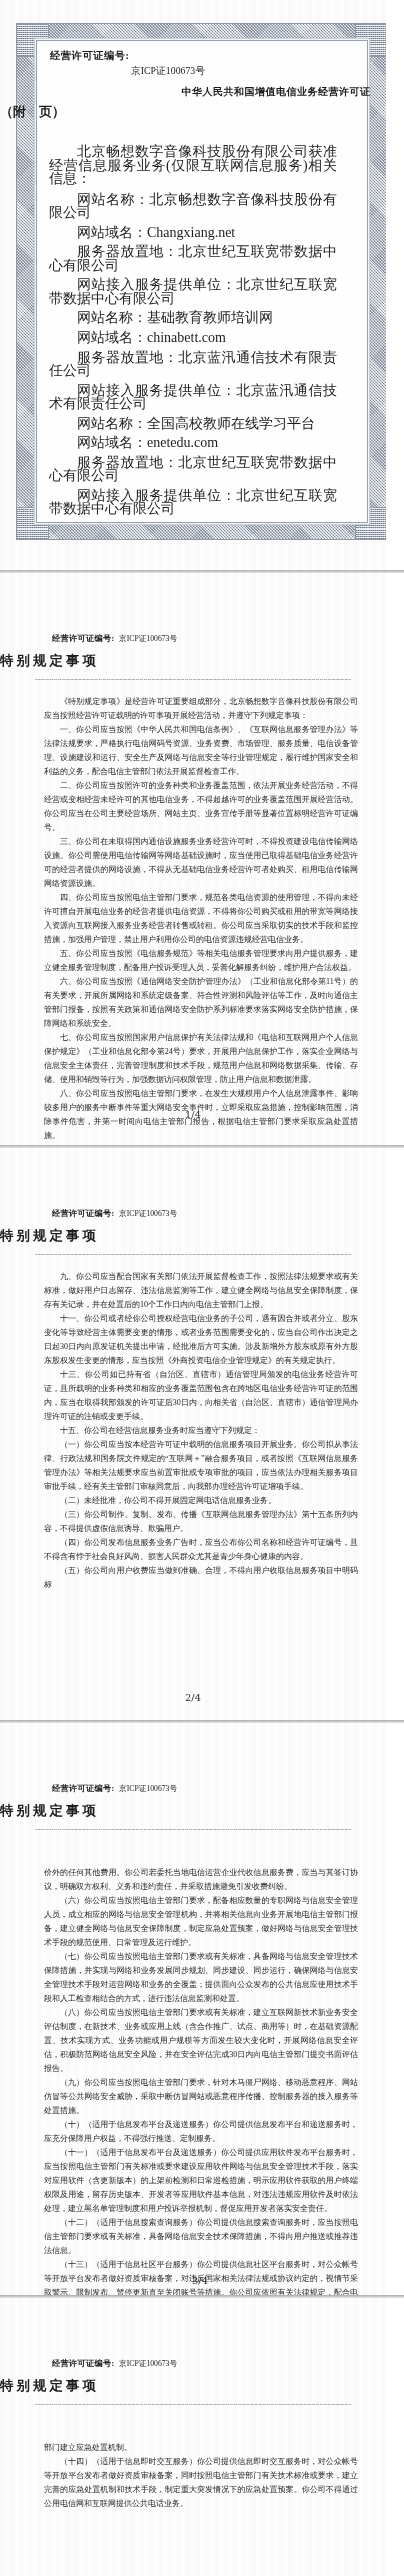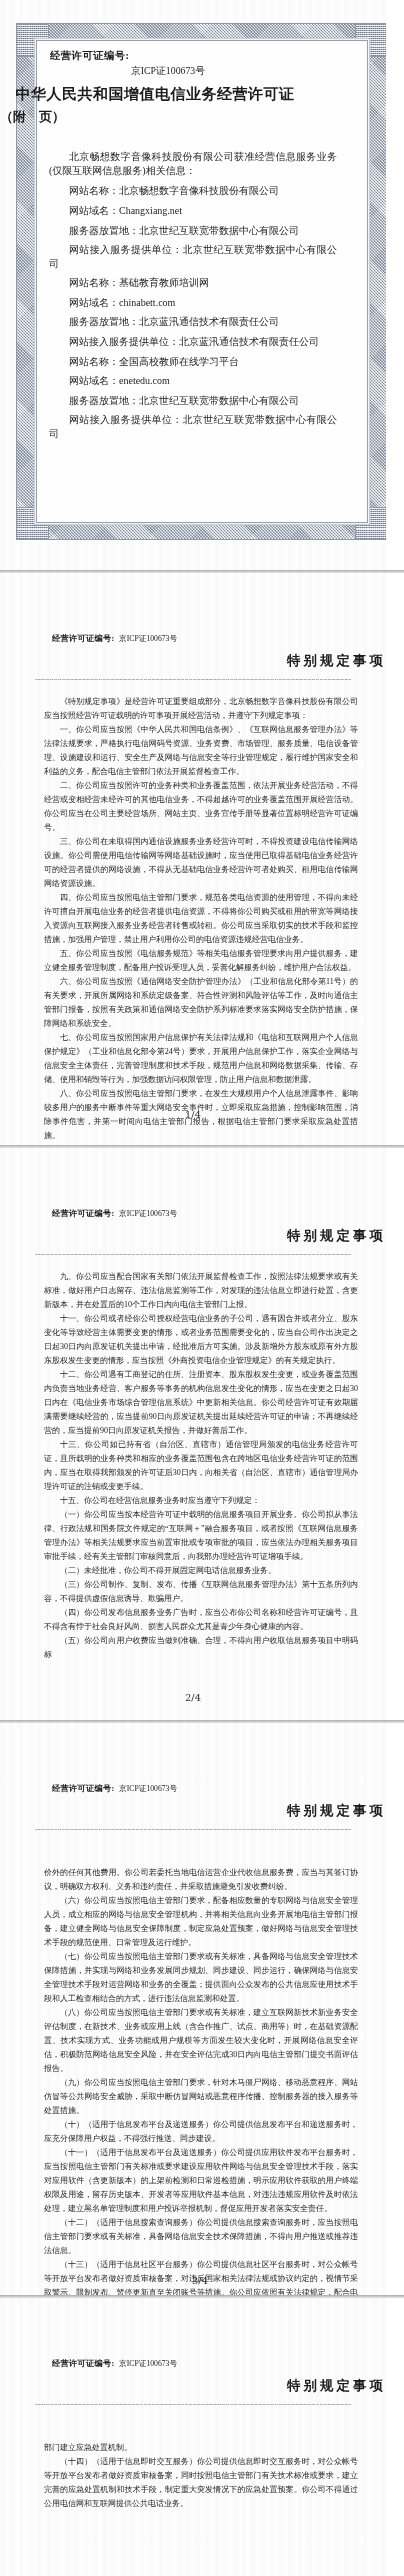--- a/index.html
+++ b/index.html
@@ -54,35 +54,35 @@
     border:0.5px solid #8f98a5;
     box-sizing:border-box;
   }
   .corner.tl{left:-0.5px;top:-0.5px;} .corner.tr{right:-0.5px;top:-0.5px;}
   .corner.bl{left:-0.5px;bottom:-0.5px;} .corner.br{right:-0.5px;bottom:-0.5px;}
 
   .cert-content{position:absolute; inset:0; padding-top:49px; box-sizing:border-box;}
   .cert-label{margin:0 0 0 50px; font-size:10.3px; font-weight:600; letter-spacing:0.5px;}
   .cert-num{margin:2.1px 0 0 131px; font-size:9.8px;}
   .cert-title{
-    margin:7.2px 15.5px 0 15.5px; text-align:left;
-    font-size:15px; font-weight:700; letter-spacing:0.5px;
+    margin:7.2px 15.5px 0 15.5px; text-align:right;
+    font-size:10px; font-weight:700; letter-spacing:0.5px;
   }
   .cert-subtitle{margin:4.1px 0 0 0; text-align:left; font-size:13px; font-weight:700;}
-  .cert-body{margin:24px 49px 0 49px; font-size:10px; line-height:13.4px; text-align:justify;}
+  .cert-body{margin:24px 49px 0 49px; font-size:14px; line-height:13.4px; text-align:justify;}
   .cert-body p{margin:0 0 6.2px 0; text-indent:2em;}
   .cert-body p.intro{margin-bottom:7.2px;}
 
   
   .sphead{position:absolute; top:60px; left:52px; font-size:8.2px;}
   .sphead .lbl{font-weight:700; letter-spacing:0.3px;}
   .sphead .val{font-size:7.7px; margin-left:4.6px;}
   .sptitle{
     position:absolute; top:79px; left:0; right:0; margin:0;
-    text-align:right; font-size:13.4px; font-weight:700; letter-spacing:3.1px;
+    text-align:left; font-size:13.4px; font-weight:700; letter-spacing:3.1px;
   }
   .zigzag{
     position:absolute; top:106px; left:35px; right:35px; height:3.1px;
     background-image:
       linear-gradient(135deg, #9aa1ab 25%, transparent 25%),
       linear-gradient(225deg, #9aa1ab 25%, transparent 25%);
     background-size:4.1px 3.1px;
     background-repeat:repeat-x;
     opacity:0.85;
   }
@@ -158,23 +158,22 @@
 
   <div class="separator"></div>
 
   <div class="page special">
     <div class="sphead">
       <span class="lbl">经营许可证编号:</span><span class="val">京ICP证100673号</span>
     </div>
     <h2 class="sptitle">特别规定事项</h2>
     <div class="zigzag"></div>
     <div class="spbody">
-      <p>九、你公司应当配合国家有关部门依法开展监督检查工作，按照法律法规要求或有关标准，做好用户日志留存、违法信息监测等工作，对发现的违法信息立即进行处置，含更新版本，并在处置后的10个工作日内向电信主管部门上报。</p>
+      <p>九、你公司应当配合国家有关部门依法开展监督检查工作，按照法律法规要求或有关标准，做好用户日志留存、违法信息监测等工作，建立健全网络与信息安全保障制度，保存有关记录，并在处置后的10个工作日内向电信主管部门上报。</p>
       <p>十一、你公司或者经你公司授权经营电信业务的子公司，遇有因合并或者分立、股东变化等导致经营主体需要变更的情形，或者业务范围需要变化的，应当自公司作出决定之日起30日内向原发证机关提出申请，经批准后方可实施。涉及新增外方股东或原有外方股东股权发生变更的情形，应当按照《外商投资电信企业管理规定》的有关规定执行。</p>
-      <p>十二、你公司遇有工商登记的住所、注册资本、股东股权发生变更，或业务覆盖范围内负责当地业务经营、客户服务等事务的机构信息发生变化的情形，应当在变更之日起30日内在《电信业务市场综合管理信息系统》中更新相关信息。你公司经营许可证有效期届满需要继续经营的，应当提前90日向原发证机关提出延续经营许可证的申请；不再继续经营的，应当提前90日向原发证机关报告，并做好善后工作。</p>
       <p>十三、你公司如已持有省（自治区、直辖市）通信管理局颁发的电信业务经营许可证，且所载明的业务种类和相应的业务覆盖范围包含在跨地区电信业务经营许可证的范围内，应当在取得我部颁发的许可证后30日内，向相关省（自治区、直辖市）通信管理局办理许可证的注销或变更手续。</p>
       <p>十五、你公司在经营信息服务业务时应当遵守下列规定：</p>
       <p>（一）你公司应当按本经营许可证中载明的信息服务项目开展业务。你公司拟从事法律、行政法规和国务院文件规定的“互联网＋”融合服务项目，或者按照《互联网信息服务管理办法》等相关法规要求应当前置审批或专项审批的项目，应当依法办理相关服务项目审批手续，经有关主管部门审核同意后，向我部办理经营许可证增项手续。</p>
       <p>（二）未经批准，你公司不得开展固定网电话信息服务业务。</p>
       <p>（三）你公司制作、复制、发布、传播《互联网信息服务管理办法》第十五条所列内容，不得提供虚假信息诱导、欺骗用户。</p>
       <p>（四）你公司发布信息服务业务广告时，应当公布你公司名称和经营许可证编号，且不得含有悖于社会良好风尚、损害人民群众尤其是青少年身心健康的内容。</p>
       <p>（五）你公司向用户收费应当做到准确、合理，不得向用户收取信息服务项目中明码标</p>
     </div>
     <div class="pageno pn2">2/4</div>
   </div>
@@ -186,21 +185,21 @@
       <span class="lbl">经营许可证编号:</span><span class="val">京ICP证100673号</span>
     </div>
     <h2 class="sptitle">特别规定事项</h2>
     <div class="zigzag"></div>
     <div class="spbody">
       <p class="cont">价外的任何其他费用。你公司若委托当地电信运营企业代收信息服务费，应当与其签订协议，明确双方权利、义务和违约责任，并采取措施避免引发收费纠纷。</p>
       <p>（六）你公司应当按照电信主管部门要求，配备相应数量的专职网络与信息安全管理人员，成立相应的网络与信息安全管理机构，并将相关信息向业务开展地电信主管部门报备，建立健全网络与信息安全保障制度，制定应急处置预案，做好网络与信息安全管理技术手段的规范使用、日常管理及运行维护。</p>
       <p>（七）你公司应当按照电信主管部门要求或有关标准，具备网络与信息安全管理技术保障措施，并实现与网络和业务发展同步规划、同步建设、同步运行，确保网络与信息安全管理技术手段对运营网络和业务的全覆盖；提供面向公众发布的公共信息应使用技术手段和人工检查相结合的方式，进行违法信息监测和处置。</p>
       <p>（八）你公司应当按照电信主管部门要求或有关标准，建立互联网新技术新业务安全评估制度，在新技术、业务或应用上线（含合作推广、试点、商用等）时，在基础资源配置、技术实现方式、业务功能或用户规模等方面发生较大变化时，开展网络信息安全评估，积极防范网络信息安全风险，并在安全评估完成30日内向电信主管部门提交书面评估报告。</p>
       <p>（九）你公司应当按照电信主管部门要求，针对木马僵尸网络、移动恶意程序、网站仿冒等公共网络安全威胁，采取中断仿冒网站或恶意程序传播、控制服务器的接入服务等处置措施。</p>
-      <p>（十）（适用于信息发布平台及递送服务）你公司提供信息发布平台和递送服务时，应充分保障用户权益，不得强行推送、同步建设。</p>
+      <p>（十）（适用于信息发布平台及递送服务）你公司提供信息发布平台和递送服务时，应充分保障用户权益，不得强行推送、定制服务。</p>
       <p>（十一）（适用于信息发布平台及递送服务）你公司提供应用软件发布平台服务时，应当按照电信主管部门有关标准或要求建设应用软件网络与信息安全管理技术手段，落实对应用软件（含更新版本）的上架前检测和日常巡检措施，明示应用软件获取的用户终端权限及用途，留存历史版本、开发者等应用软件基本信息，对违法违规应用软件及时依法处理，建立黑名单管理制度和用户投诉举报机制，督促应用开发者落实安全责任。</p>
       <p>（十二）（适用于信息搜索查询服务）你公司提供信息搜索查询服务时，应当按照电信主管部门要求或有关标准，具备网络信息安全技术保障措施，不得向用户推送或推荐违法信息。</p>
       <p>（十三）（适用于信息社区平台服务）你公司提供信息社区平台服务时，对公众帐号等开放平台发布者做好资质审核备案，对违反国家相关法律法规或协议约定的，视情节采取警示、限制发布、暂停更新直至关闭账号等措施。你公司应依照有关法律规定，配合电信主管</p>
     </div>
     <div class="pageno pn3">3/4</div>
   </div>
 
   <div class="separator"></div>
 
   <div class="page special last">

